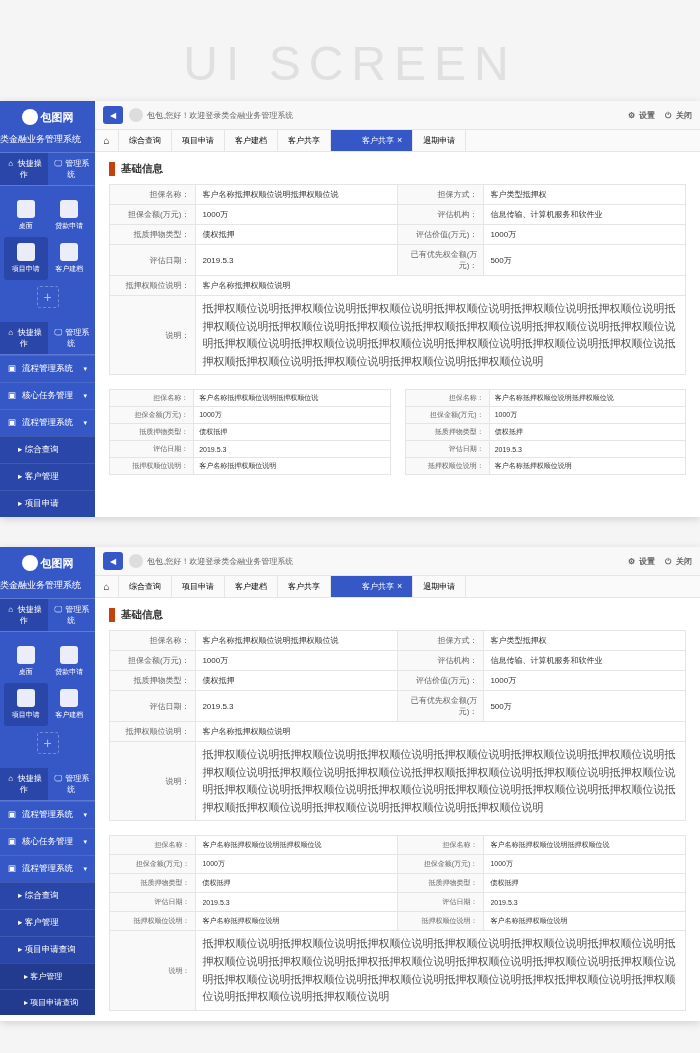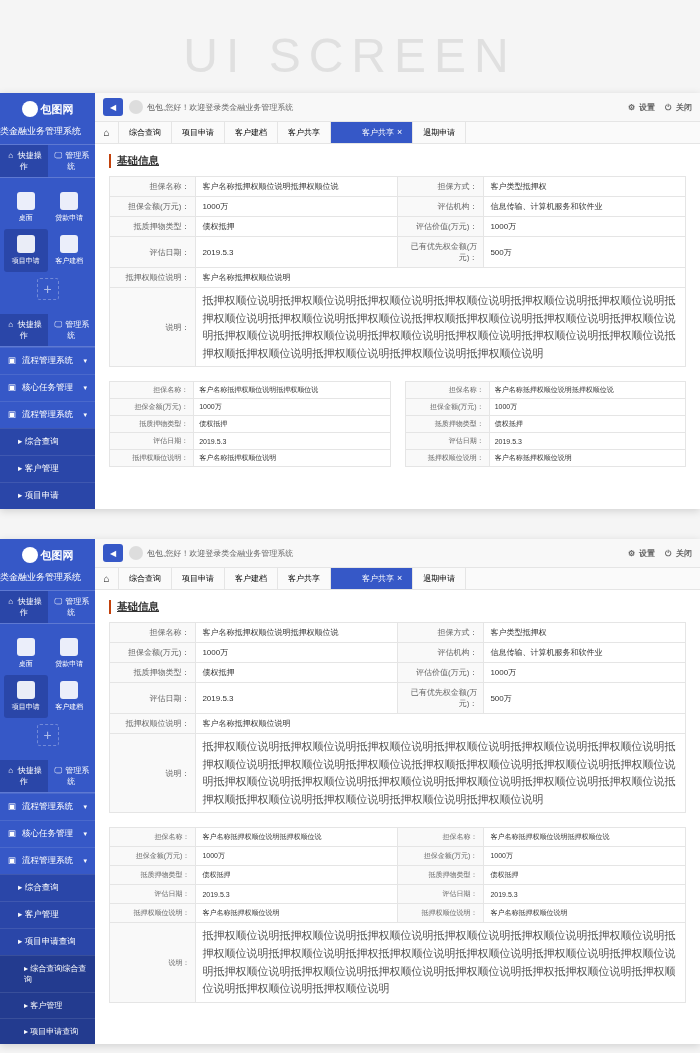--- a/index.html
+++ b/index.html
@@ -1,20 +1,20 @@
 <!DOCTYPE html>
 <html><head>
   <meta charset="utf-8">
   <style>
     * { margin: 0; padding: 0; box-sizing: border-box; }
     body { font-family: "Microsoft YaHei", Arial, sans-serif; background: #f5f5f5; font-size: 10px; }
     
     .watermark-title { text-align: center; font-size: 48px; font-weight: 300; color: #e0e0e0; letter-spacing: 8px; padding: 20px 0 10px; }
     
-    .screen-container { width: 700px; margin: 8px auto; }
+    .screen-container { width: 700px; margin: 16px auto; }
     .screen { background: #fff; box-shadow: 0 2px 8px rgba(0,0,0,0.15); margin-bottom: 30px; position: relative; }
     
     .sidebar { float: left; width: 95px; background: #3658c7; color: #fff; min-height: 320px; }
     .sidebar-logo { padding: 8px; text-align: center; }
     .logo-icon { display: inline-block; width: 16px; height: 16px; background: #fff; border-radius: 50%; vertical-align: middle; }
     .logo-text { font-size: 11px; font-weight: bold; vertical-align: middle; }
     .sidebar-subtitle { font-size: 9px; text-align: left; padding-bottom: 6px; border-bottom: 1px solid rgba(255,255,255,0.2); }
     
     .sidebar-tabs { display: flex; border-bottom: 1px solid rgba(255,255,255,0.2); }
     .sidebar-tab { flex: 1; padding: 5px 3px; font-size: 8px; text-align: center; cursor: pointer; }
@@ -42,21 +42,21 @@
     .topbar-action { margin-left: 10px; color: #666; cursor: pointer; font-weight: bold; }
     .topbar-icon { display: inline-block; width: 9px; height: 9px; margin-right: 2px; vertical-align: middle; }
     
     .tab-row { display: flex; border-bottom: 1px solid #e5e5e5; background: #fafafa; }
     .tab-home { width: 24px; text-align: center; padding: 5px 0; border-right: 1px solid #e5e5e5; cursor: pointer; }
     .tab-item { padding: 5px 10px; font-size: 8px; cursor: pointer; border-right: 1px solid #e5e5e5; position: relative; }
     .tab-item.active { background: #3658c7; color: #fff; padding-left: 31px; }
     .tab-close { margin-left: 3px; font-size: 9px; }
     
     .content-wrap { padding: 10px 14px; }
-    .section-title { font-size: 10.5px; font-weight: bold; color: #333; padding-left: 6px; border-left: 2px solid #c2410c; margin-bottom: 8px; text-decoration: underline; }
+    .section-title { font-size: 10.5px; font-weight: bold; color: #333; padding-left: 6px; border-left: 6px solid #c2410c; margin-bottom: 8px; }
     
     .info-table { width: 100%; border-collapse: collapse; border: 1px solid #e5e5e5; font-size: 8px; }
     .info-table td { border: 1px solid #e5e5e5; padding: 4px 6px; }
     .info-table td.label { background: #f9f9f9; color: #666; text-align: right; width: 15%; }
     .info-table td.value { color: #333; width: 35%; }
     .desc-text { line-height: 1.6; color: #555; font-size: 11px; }
     
     .mini-tables { display: flex; gap: 14px; margin-top: 14px; }
     .mini-table { flex: 1; }
     .mini-table table { width: 100%; border-collapse: collapse; border: 1px solid #e5e5e5; font-size: 7px; }
@@ -291,23 +291,20 @@
           <div class="nav-item indented">
             <span><span>▸ </span><span>综合查询</span></span>
           </div>
           <div class="nav-item indented">
             <span><span>▸ </span><span>客户管理</span></span>
           </div>
           <div class="nav-item indented">
             <span><span>▸ </span><span>项目申请查询</span></span>
           </div>
           <div class="nav-item sub-indented">
-            <span><span>▸ </span><span>综合查询综合查询</span></span>
-          </div>
-          <div class="nav-item sub-indented">
             <span><span>▸ </span><span>客户管理</span></span>
           </div>
           <div class="nav-item sub-indented">
             <span><span>▸ </span><span>项目申请查询</span></span>
           </div>
         </div>
     </div>
 
     <div class="main-area">
       <div class="topbar">

